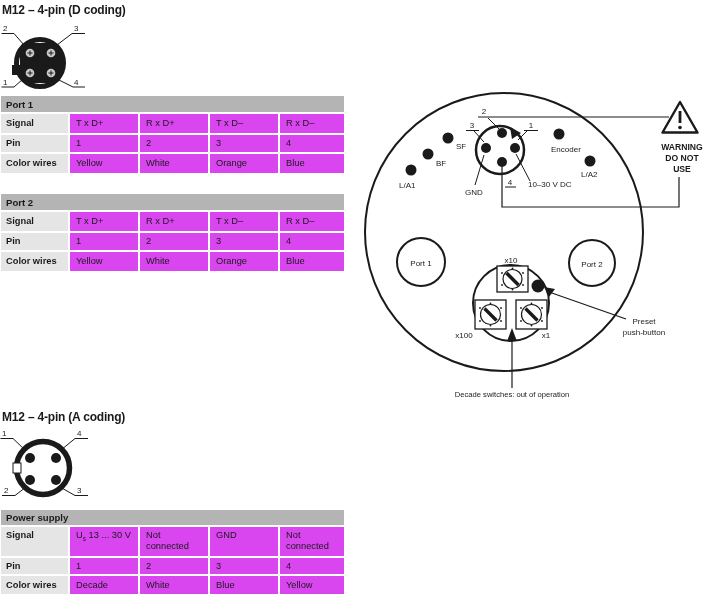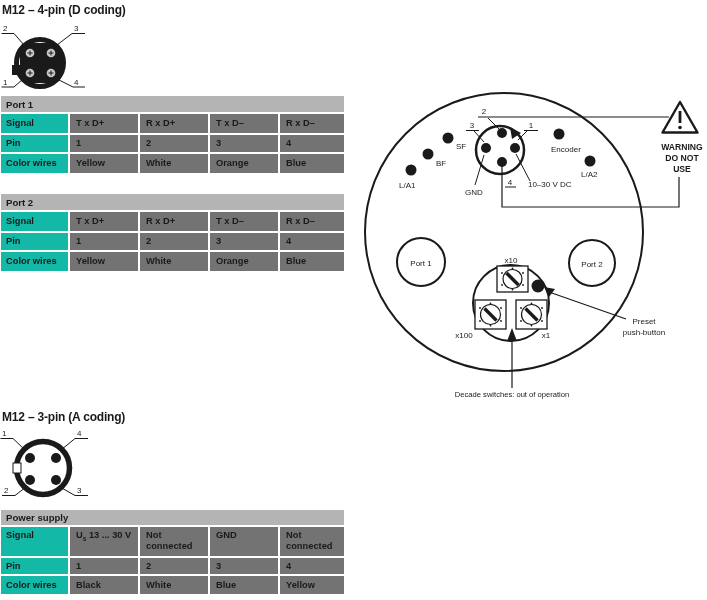--- a/index.html
+++ b/index.html
@@ -8,22 +8,22 @@
   .abs{position:absolute;}
   .heading{position:absolute;left:2px;font-size:12px;font-weight:bold;letter-spacing:-0.2px;}
   
   .ptable{position:absolute;left:1px;display:grid;
           grid-template-columns:67px 68px 68px 68px 64px;
           column-gap:2px;row-gap:2px;font-size:9.3px;line-height:11px;}
   .ptable.rows-std{grid-template-rows:16px 19px 17px 19px;}
   .ptable.rows-power{grid-template-rows:15px 29px 16px 18px;}
   .th{grid-column:1 / -1;background:#b4b4b4;font-weight:bold;display:flex;align-items:center;
       padding-left:5px;font-size:9.6px;}
-  .lbl{background:#14b8a6;font-weight:bold;display:flex;align-items:center;padding-left:5px;}
-  .cel{background:#737373;display:flex;align-items:center;padding-left:6px;padding-right:3px;font-weight:bold;}
+  .lbl{background:#e5e5e5;font-weight:bold;display:flex;align-items:center;padding-left:5px;}
+  .cel{background:#d946ef;display:flex;align-items:center;padding-left:6px;padding-right:3px;}
   .top .lbl,.top-c{align-items:flex-start;padding-top:3px;}
   .cel.top-c{align-items:flex-start;}
   sub{font-size:6.5px;line-height:0;}
   
   svg text{font-family:"Liberation Sans",sans-serif;font-size:8px;fill:#1a1a1a;}
   svg .b{font-weight:bold;font-size:8.6px;}
   svg .mid{text-anchor:middle;}
   svg line,svg path.ln,svg polyline{stroke:#1a1a1a;}
 </style>
 </head>
@@ -102,21 +102,21 @@
     <div class="cel">2</div>
     <div class="cel">3</div>
     <div class="cel">4</div>
     <div class="lbl">Color wires</div>
     <div class="cel">Yellow</div>
     <div class="cel">White</div>
     <div class="cel">Orange</div>
     <div class="cel">Blue</div>
   </div>
 
-  <div class="heading" style="top:410px">M12 – 3-pin (A coding)</div>
+  <div class="heading" style="top:410px">M12 – 4-pin (A coding)</div>
 
   <svg class="abs" style="left:0;top:420px" width="95" height="85" viewBox="0 0 95 85">
     <circle cx="43" cy="48" r="26.5" fill="none" stroke="#1a1a1a" stroke-width="5.5"></circle>
     <rect x="13" y="43" width="8" height="10" fill="#ffffff" stroke="#1a1a1a" stroke-width="1"></rect>
     <g fill="#1a1a1a">
       <circle cx="30" cy="38" r="5"></circle>
         <circle cx="56" cy="38" r="5"></circle>
       <circle cx="30" cy="60" r="5"></circle>
         <circle cx="56" cy="60" r="5"></circle>
     </g>
@@ -144,21 +144,21 @@
     </div>
     <div class="cel top-c">Not connected</div>
     <div class="cel top-c">GND</div>
     <div class="cel top-c">Not connected</div>
     <div class="lbl">Pin</div>
     <div class="cel">1</div>
     <div class="cel">2</div>
     <div class="cel">3</div>
     <div class="cel">4</div>
     <div class="lbl">Color wires</div>
-    <div class="cel">Black</div>
+    <div class="cel">Decade</div>
     <div class="cel">White</div>
     <div class="cel">Blue</div>
     <div class="cel">Yellow</div>
   </div>
 
   <svg class="abs" style="left:352px;top:85px" width="355" height="320" viewBox="0 0 355 320">
 
     <circle cx="152" cy="147" r="139" fill="none" stroke="#1a1a1a" stroke-width="2"></circle>
 
     <line x1="126" y1="32" x2="317" y2="32" stroke-width="1.2"></line>

